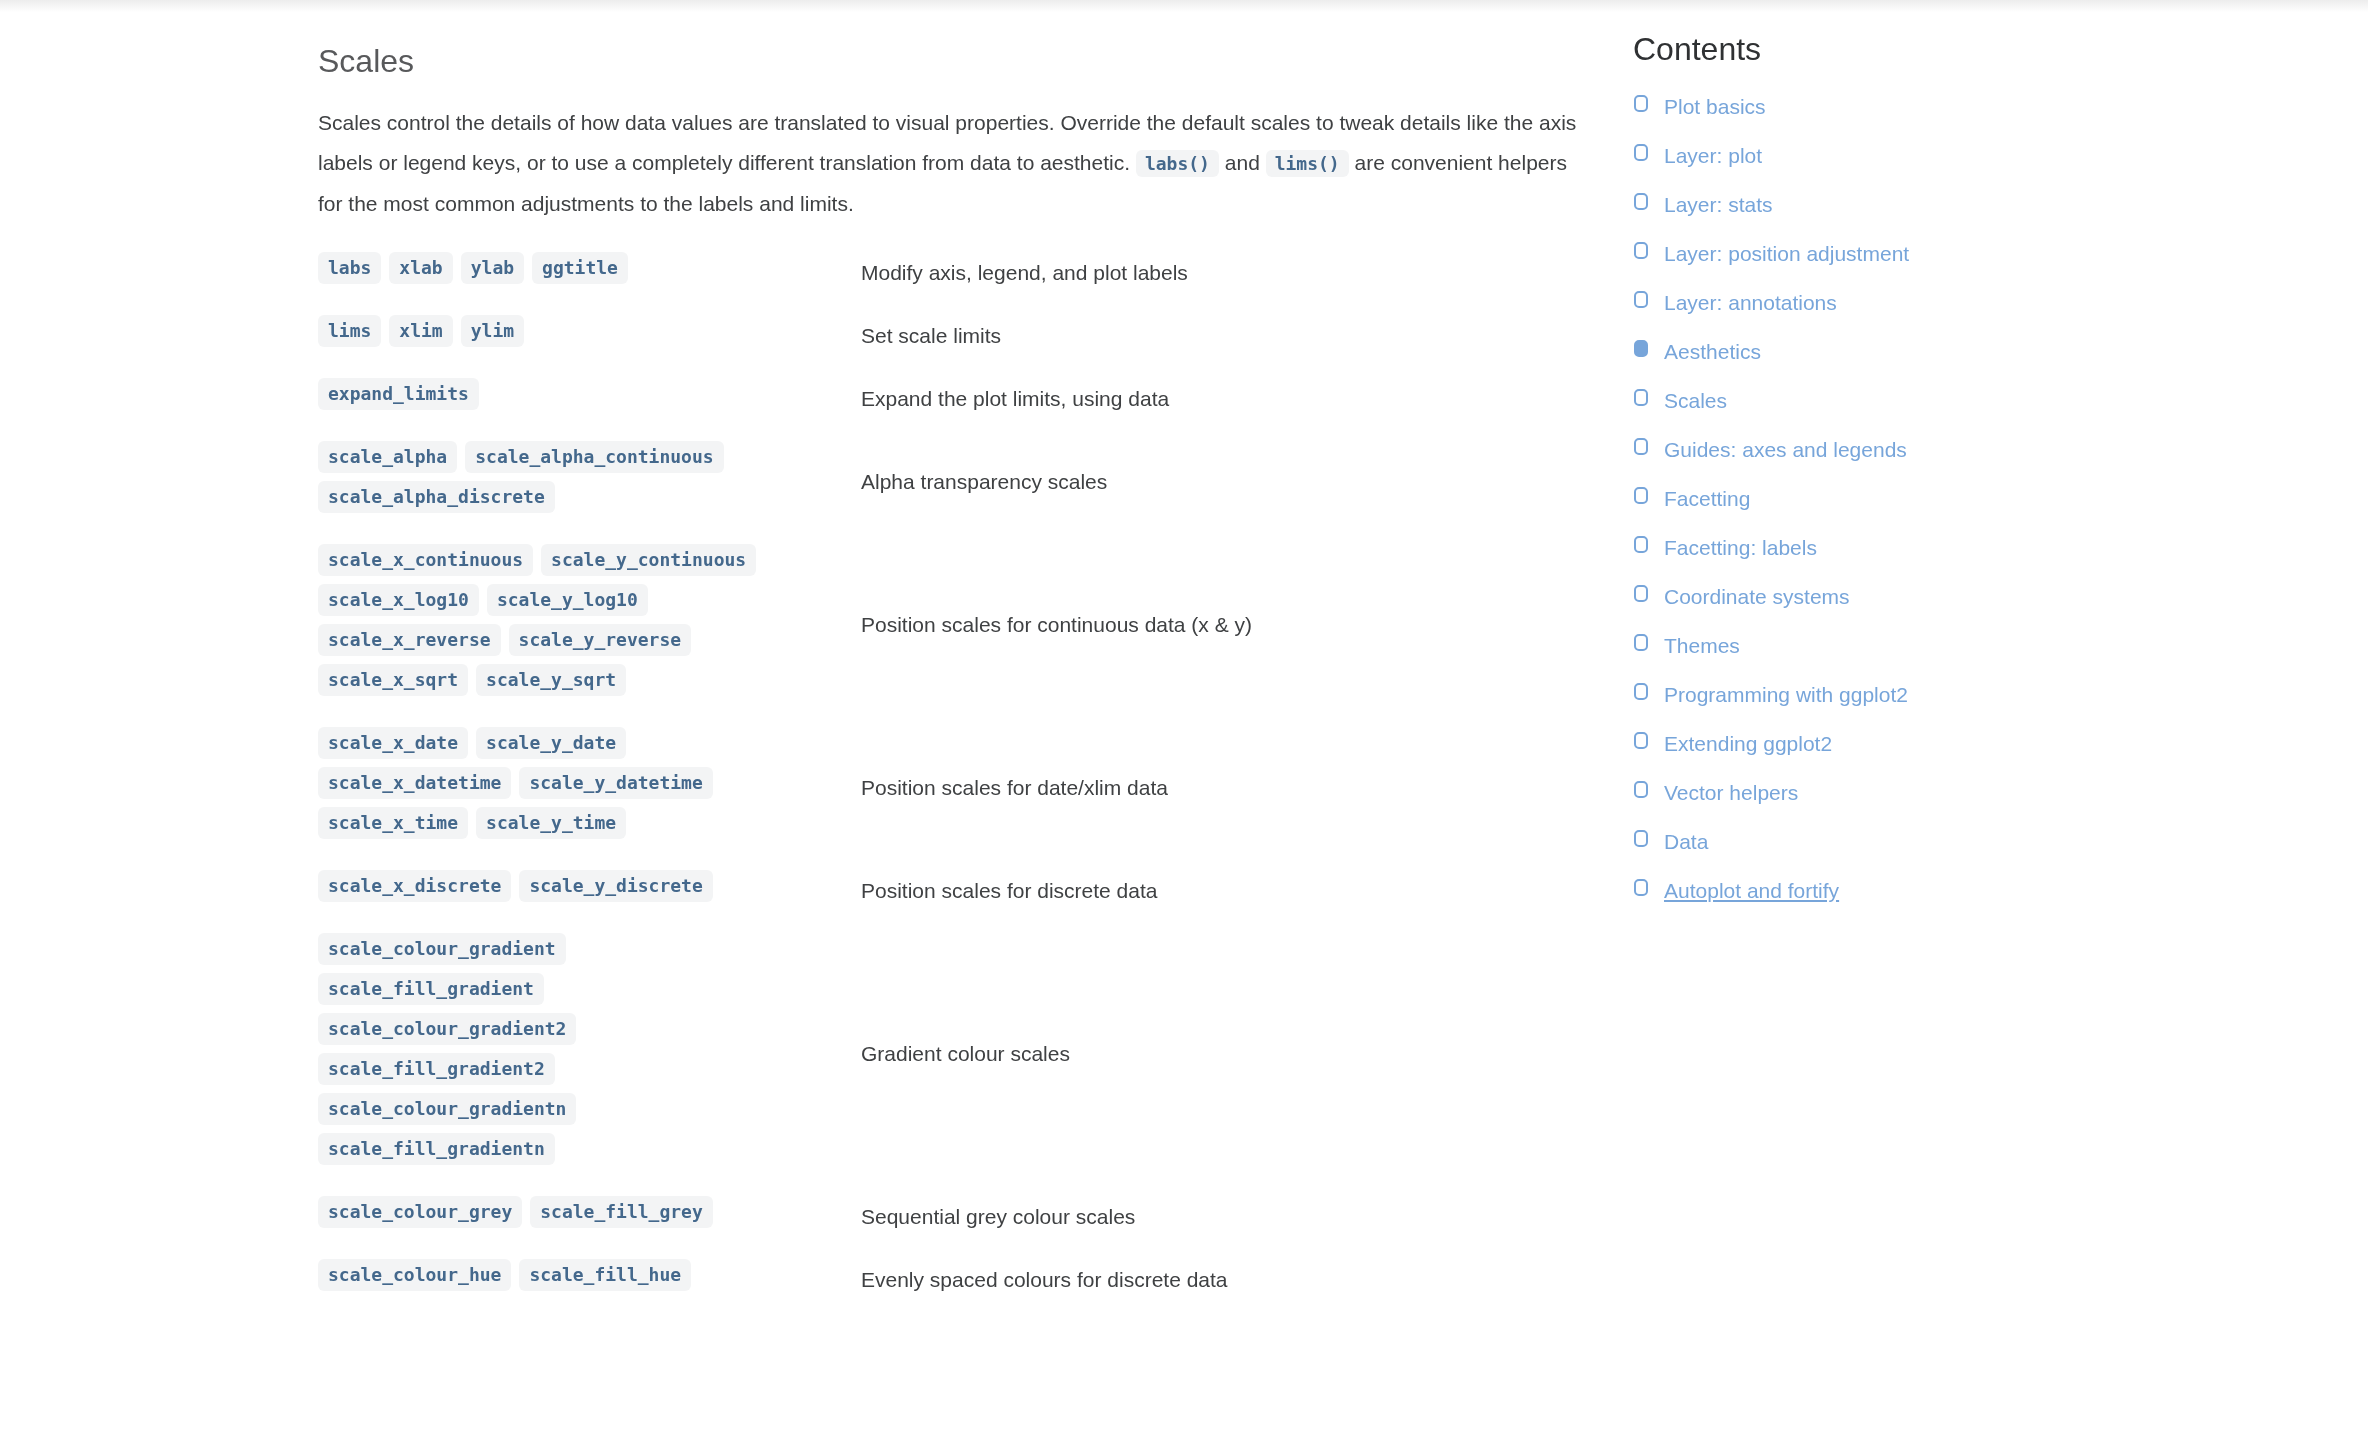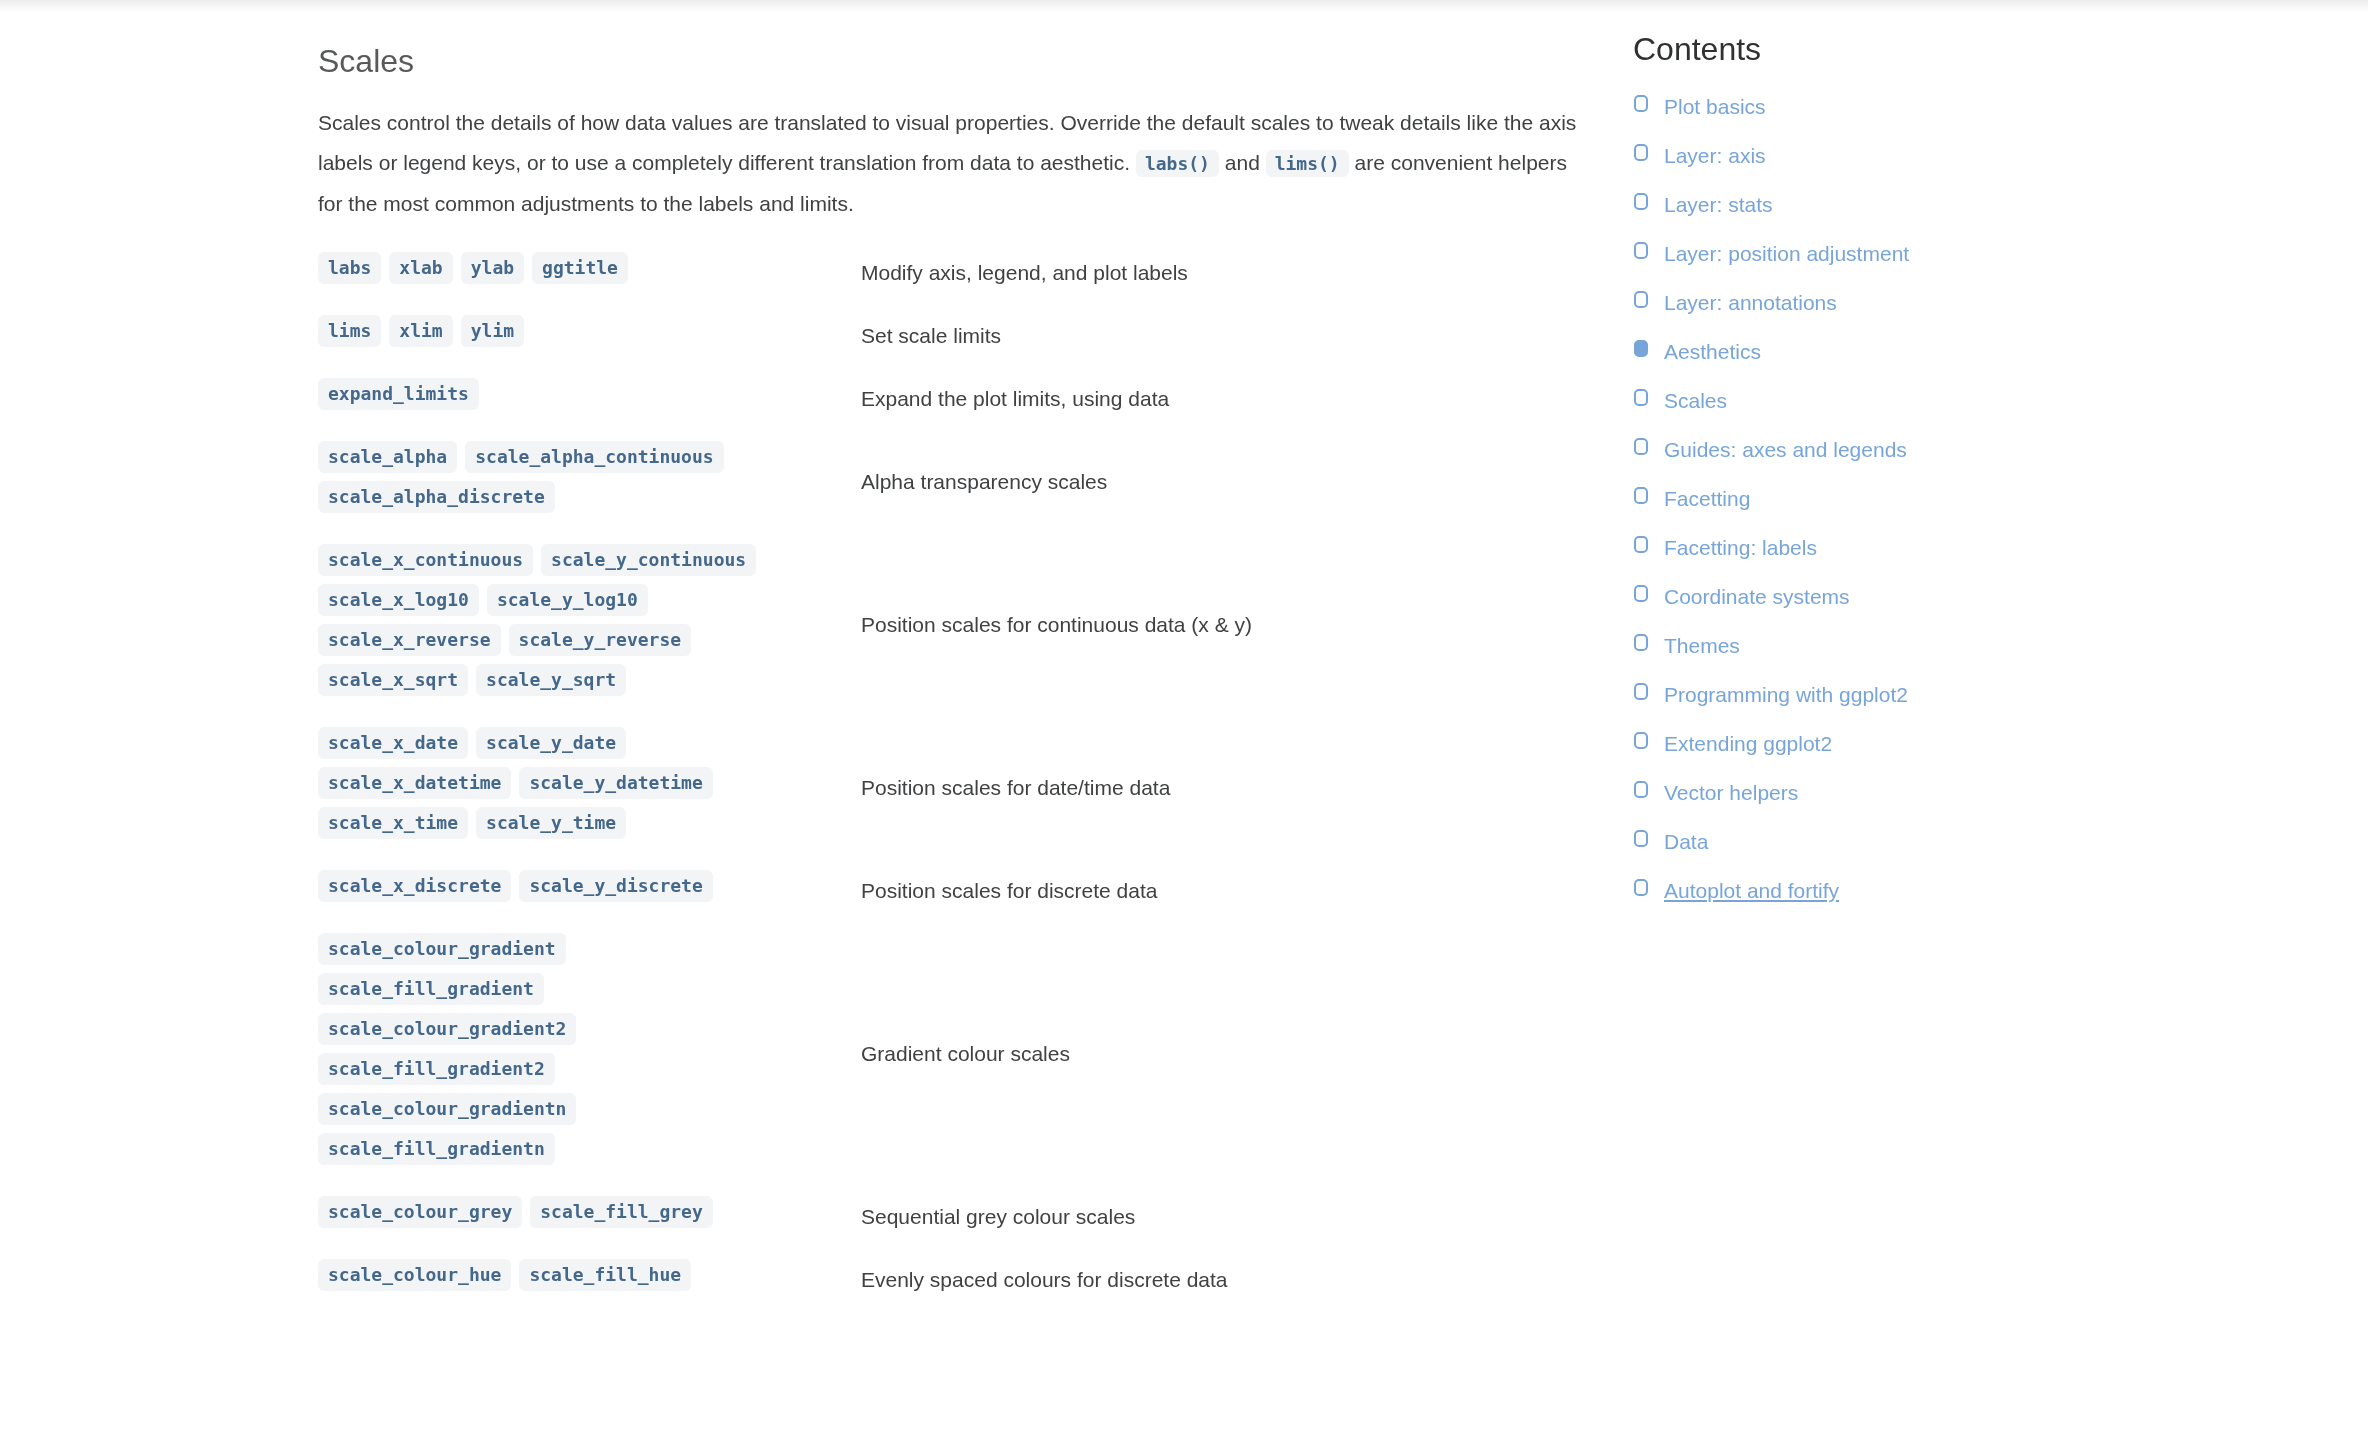--- a/index.html
+++ b/index.html
@@ -137,21 +137,21 @@
           </div>
           <div class="tag-line">
             <a class="fn-tag" href="#">scale_x_datetime</a>
             <a class="fn-tag" href="#">scale_y_datetime</a>
           </div>
           <div class="tag-line">
             <a class="fn-tag" href="#">scale_x_time</a>
             <a class="fn-tag" href="#">scale_y_time</a>
           </div>
         </div>
-        <div class="col-desc">Position scales for date/time data</div>
+        <div class="col-desc">Position scales for date/xlim data</div>
       </div>
       <div class="ref-row">
         <div class="col-tags">
           <div class="tag-line">
             <a class="fn-tag" href="#">scale_x_discrete</a>
             <a class="fn-tag" href="#">scale_y_discrete</a>
           </div>
         </div>
         <div class="col-desc">Position scales for discrete data</div>
       </div>
@@ -204,21 +204,21 @@
   <ul class="toc">
       <li>
         <a href="#">
           <span class="toc-marker"></span>
           <span class="toc-label">Plot basics</span>
         </a>
       </li>
       <li>
         <a href="#">
           <span class="toc-marker"></span>
-          <span class="toc-label">Layer: axis</span>
+          <span class="toc-label">Layer: plot</span>
         </a>
       </li>
       <li>
         <a href="#">
           <span class="toc-marker"></span>
           <span class="toc-label">Layer: stats</span>
         </a>
       </li>
       <li>
         <a href="#">

